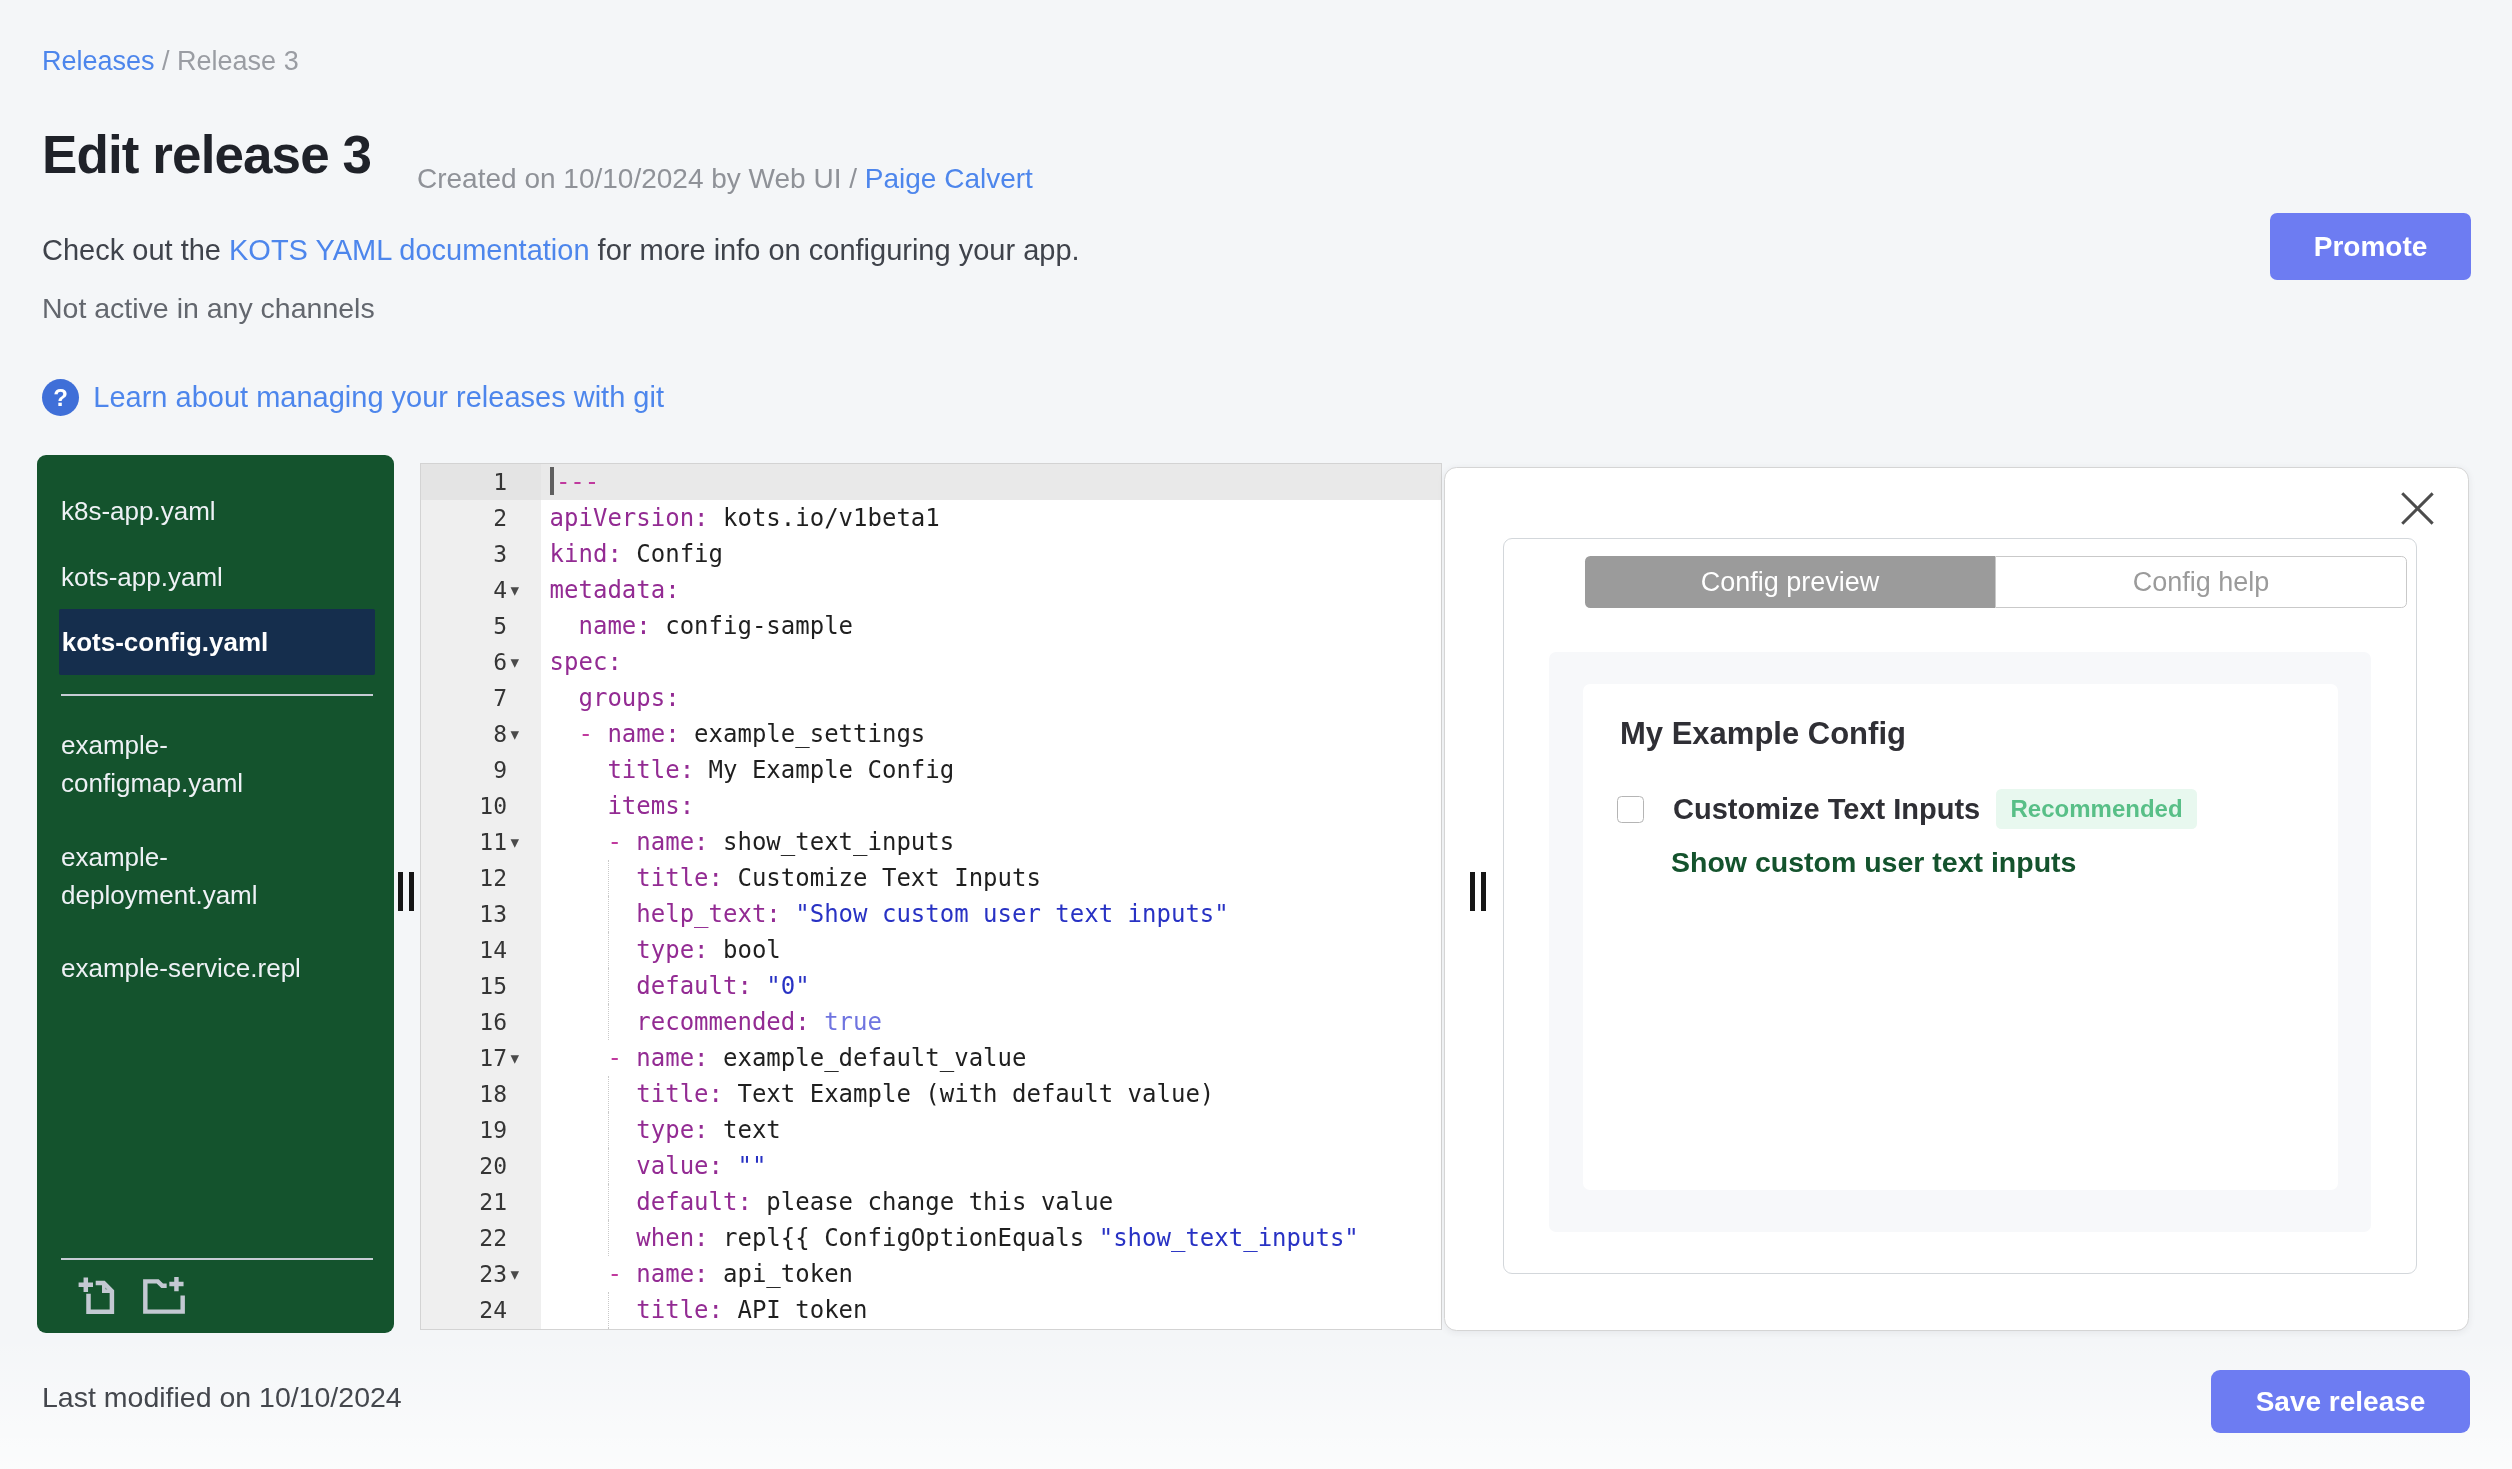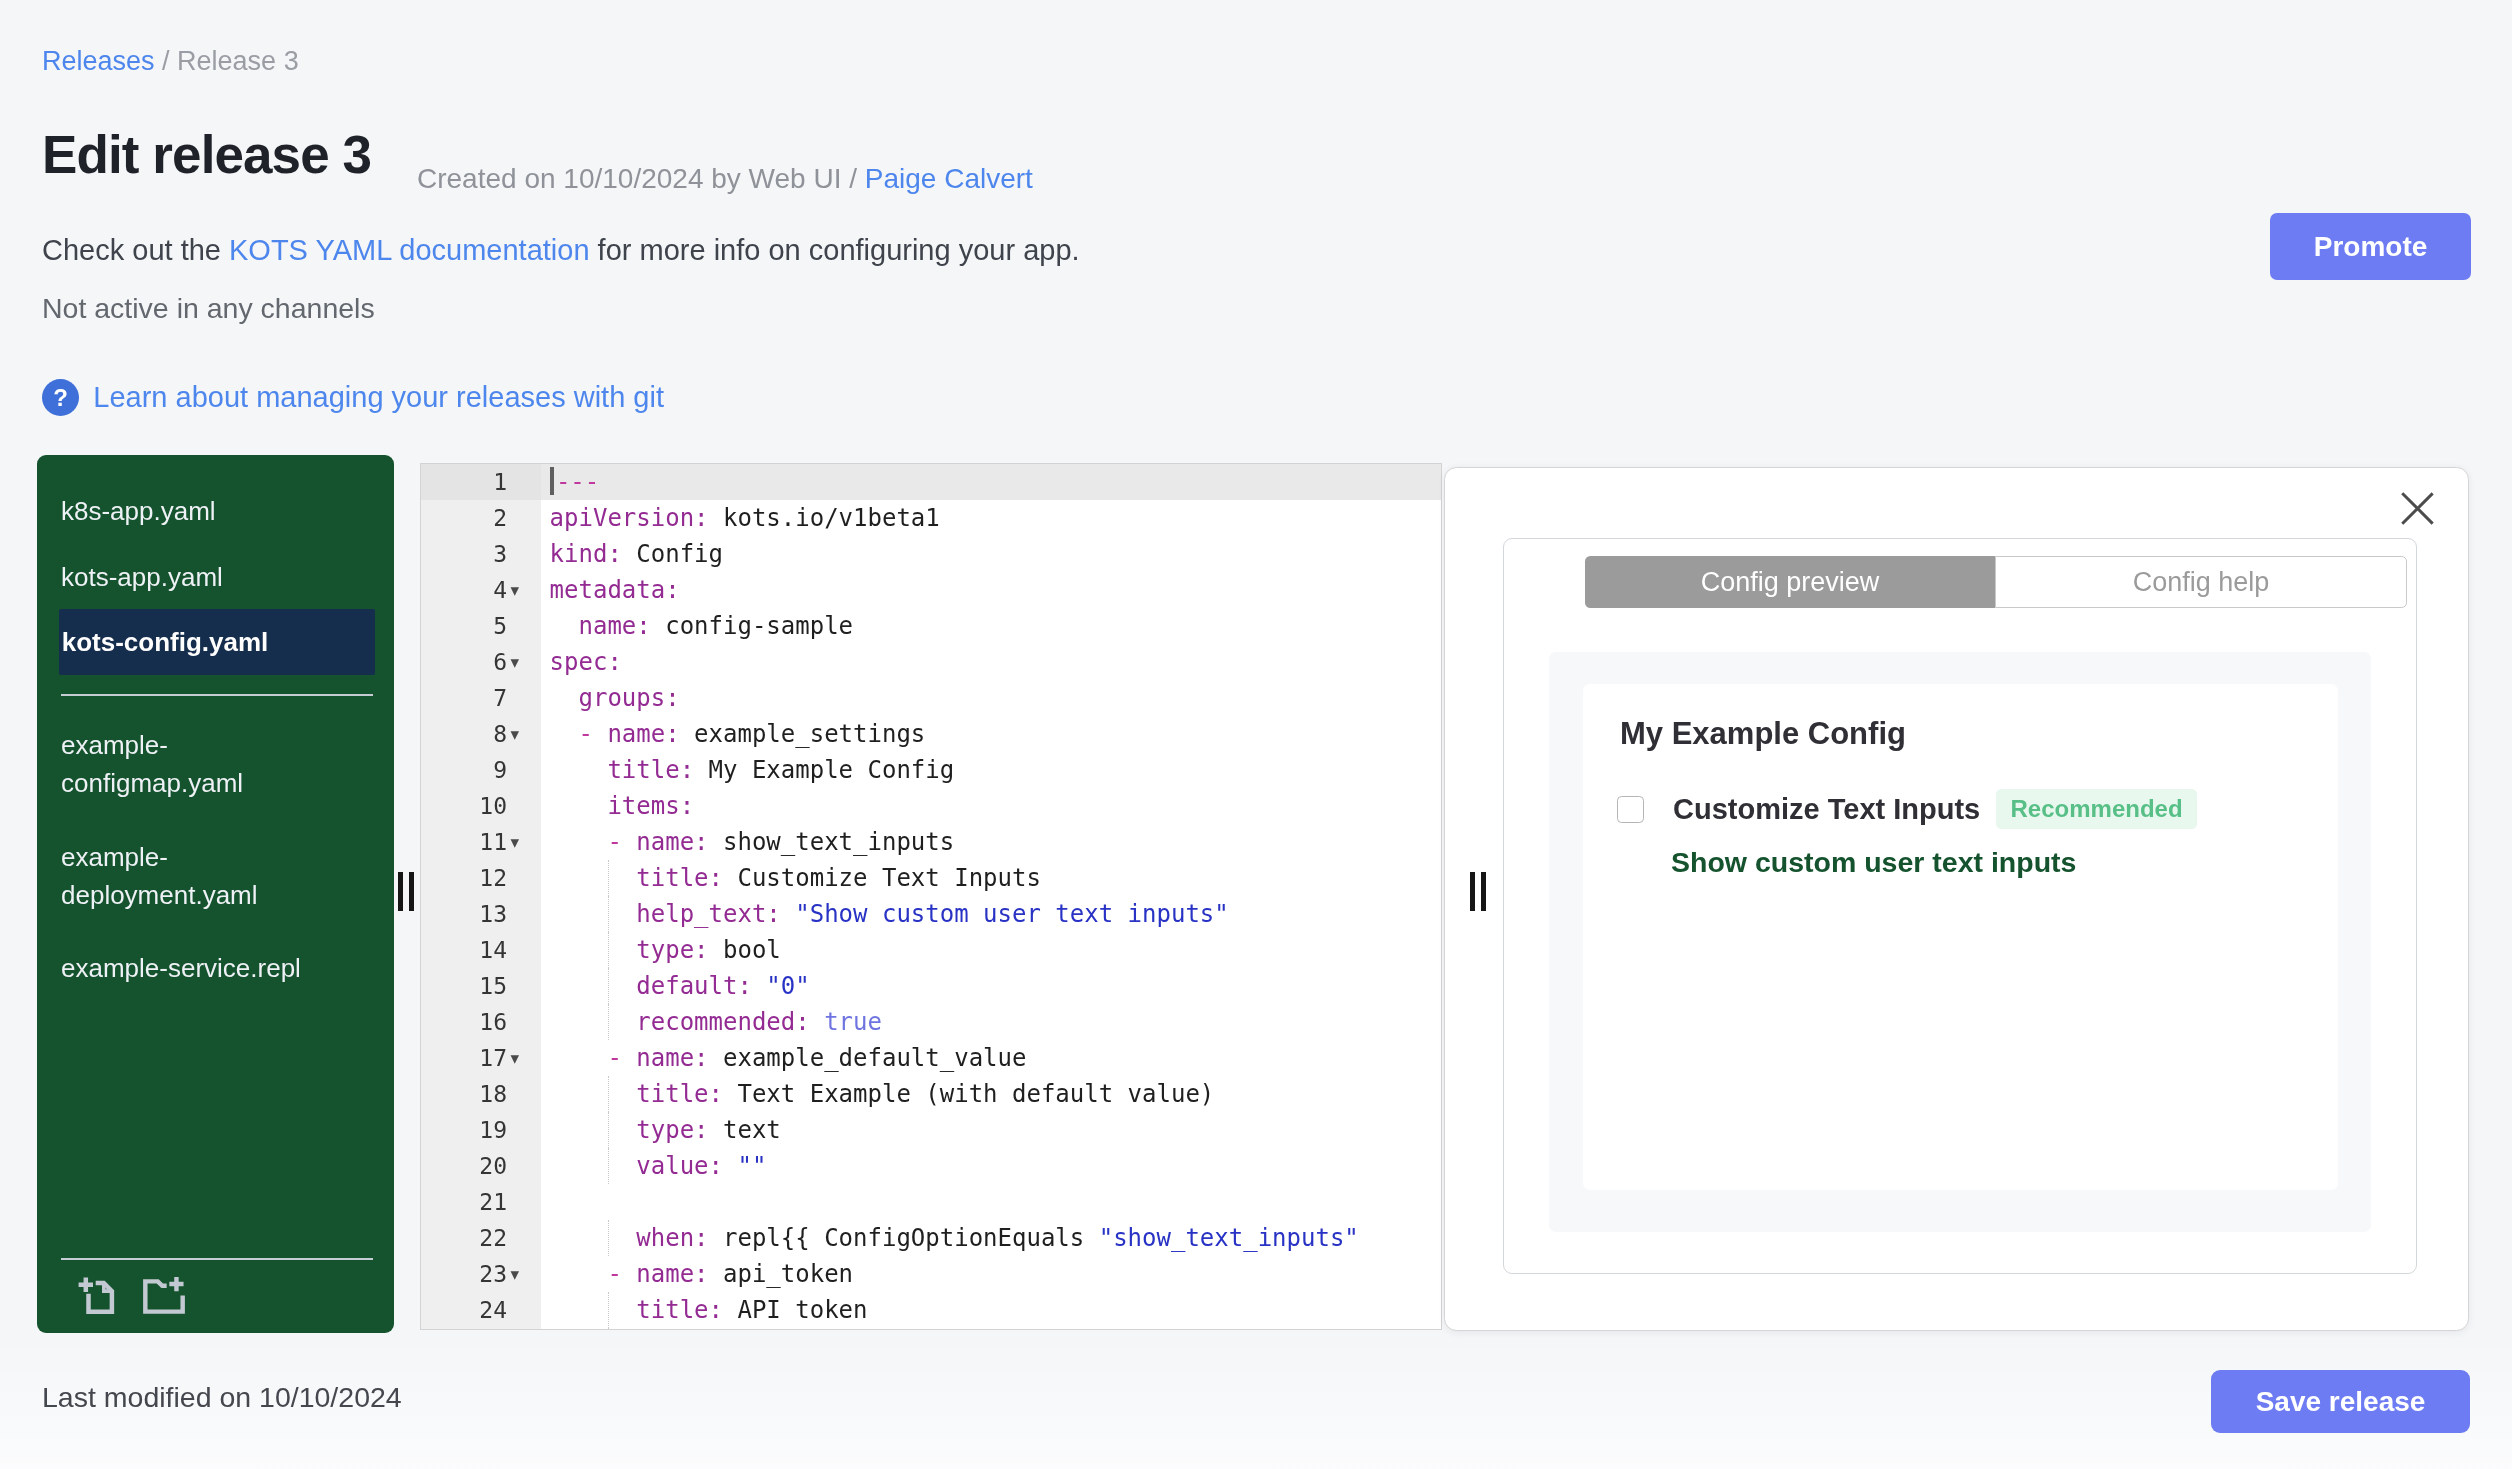--- a/index.html
+++ b/index.html
@@ -158,21 +158,21 @@
         <div class="cm-line"><div class="gut"><span class="num">11</span><span class="fold">▾</span></div><div class="cd"><span class="tok-t">    </span><span class="tok-m">- </span><span class="tok-k">name:</span><span class="tok-t"> show_text_inputs</span></div></div>
         <div class="cm-line"><div class="gut"><span class="num">12</span><span class="fold"></span></div><div class="cd"><i class="guide"></i><span class="tok-t">      </span><span class="tok-k">title:</span><span class="tok-t"> Customize Text Inputs</span></div></div>
         <div class="cm-line"><div class="gut"><span class="num">13</span><span class="fold"></span></div><div class="cd"><i class="guide"></i><span class="tok-t">      </span><span class="tok-k">help_text:</span><span class="tok-t"> </span><span class="tok-s">"Show custom user text inputs"</span></div></div>
         <div class="cm-line"><div class="gut"><span class="num">14</span><span class="fold"></span></div><div class="cd"><i class="guide"></i><span class="tok-t">      </span><span class="tok-k">type:</span><span class="tok-t"> bool</span></div></div>
         <div class="cm-line"><div class="gut"><span class="num">15</span><span class="fold"></span></div><div class="cd"><i class="guide"></i><span class="tok-t">      </span><span class="tok-k">default:</span><span class="tok-t"> </span><span class="tok-s">"0"</span></div></div>
         <div class="cm-line"><div class="gut"><span class="num">16</span><span class="fold"></span></div><div class="cd"><i class="guide"></i><span class="tok-t">      </span><span class="tok-k">recommended:</span><span class="tok-t"> </span><span class="tok-a">true</span></div></div>
         <div class="cm-line"><div class="gut"><span class="num">17</span><span class="fold">▾</span></div><div class="cd"><span class="tok-t">    </span><span class="tok-m">- </span><span class="tok-k">name:</span><span class="tok-t"> example_default_value</span></div></div>
         <div class="cm-line"><div class="gut"><span class="num">18</span><span class="fold"></span></div><div class="cd"><i class="guide"></i><span class="tok-t">      </span><span class="tok-k">title:</span><span class="tok-t"> Text Example (with default value)</span></div></div>
         <div class="cm-line"><div class="gut"><span class="num">19</span><span class="fold"></span></div><div class="cd"><i class="guide"></i><span class="tok-t">      </span><span class="tok-k">type:</span><span class="tok-t"> text</span></div></div>
         <div class="cm-line"><div class="gut"><span class="num">20</span><span class="fold"></span></div><div class="cd"><i class="guide"></i><span class="tok-t">      </span><span class="tok-k">value:</span><span class="tok-t"> </span><span class="tok-s">""</span></div></div>
-        <div class="cm-line"><div class="gut"><span class="num">21</span><span class="fold"></span></div></div>
+        <div class="cm-line"><div class="gut"><span class="num">21</span><span class="fold"></span></div><div class="cd"><i class="guide"></i><span class="tok-t">      </span><span class="tok-k">default:</span><span class="tok-t"> please change this value</span></div></div>
         <div class="cm-line"><div class="gut"><span class="num">22</span><span class="fold"></span></div><div class="cd"><i class="guide"></i><span class="tok-t">      </span><span class="tok-k">when:</span><span class="tok-t"> repl{{ ConfigOptionEquals </span><span class="tok-s">"show_text_inputs"</span></div></div>
         <div class="cm-line"><div class="gut"><span class="num">23</span><span class="fold">▾</span></div><div class="cd"><span class="tok-t">    </span><span class="tok-m">- </span><span class="tok-k">name:</span><span class="tok-t"> api_token</span></div></div>
         <div class="cm-line"><div class="gut"><span class="num">24</span><span class="fold"></span></div><div class="cd"><i class="guide"></i><span class="tok-t">      </span><span class="tok-k">title:</span><span class="tok-t"> API token</span></div></div>
         <div class="cm-line"><div class="gut"><span class="num">25</span><span class="fold"></span></div><div class="cd"><i class="guide"></i><span class="tok-t">      </span><span class="tok-k">type:</span><span class="tok-t"> password</span></div></div>
       </div>
   </div>
 
   <div class="abs pv-panel">
     <button class="close-x">
       <span><i></i><i></i></span>

